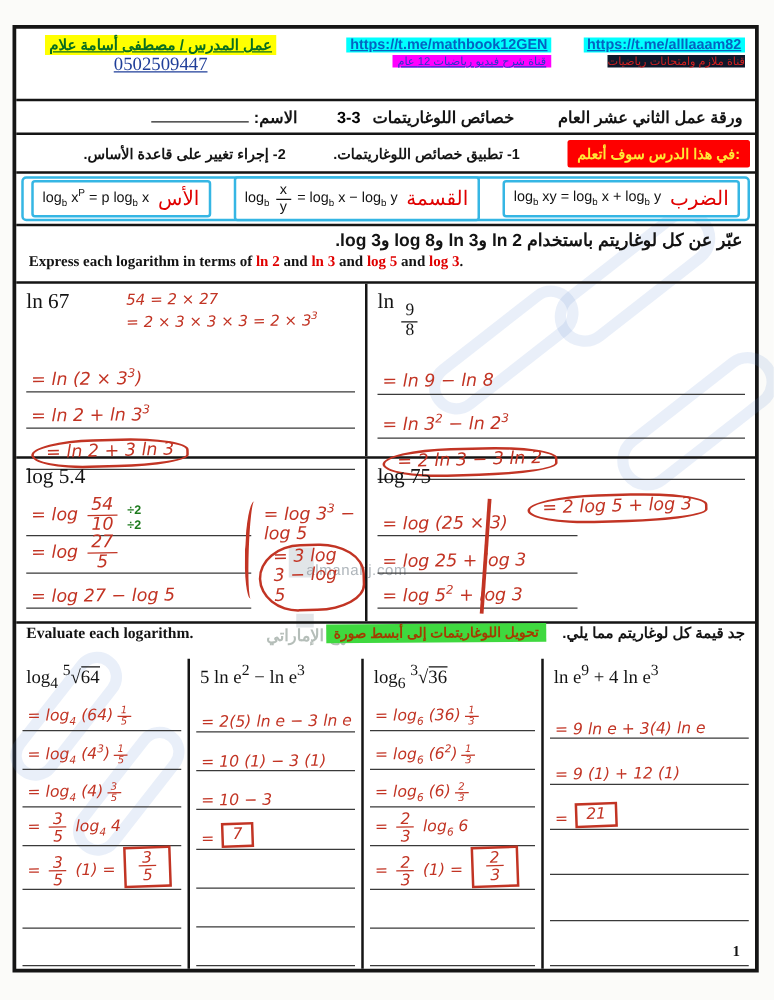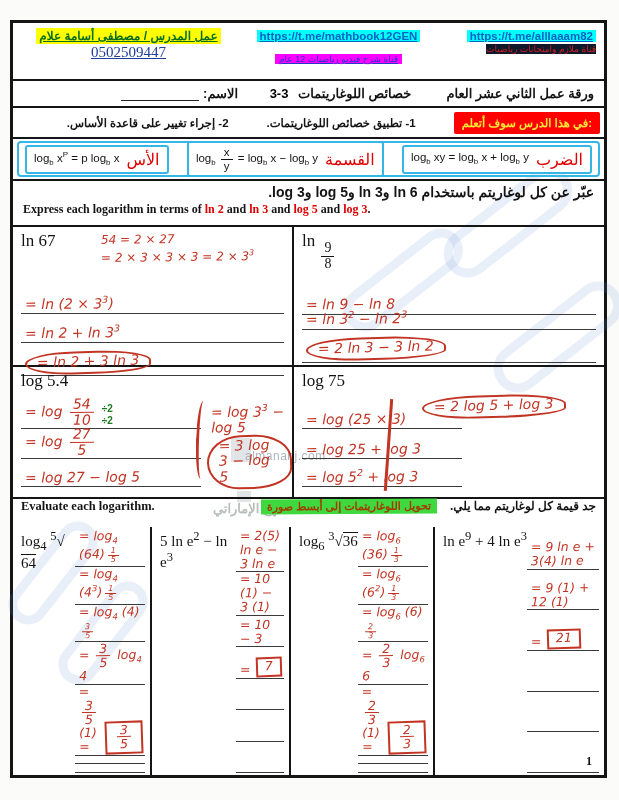--- a/index.html
+++ b/index.html
@@ -12,29 +12,29 @@
   .swirl{position:absolute;border:9px solid rgba(100,145,210,.14);border-radius:60px;pointer-events:none;z-index:0}
   .wm-site{position:absolute;color:#9aa2a9;opacity:.8;font-size:12px;z-index:0;letter-spacing:.5px}
   .wm-stamp{position:absolute;color:#a9b3ad;opacity:.85;font-size:13px;font-weight:bold;z-index:0}
   .artifact{position:absolute;background:#cdd4d8;opacity:.6;z-index:0}
   
   .sec-header{height:58px;border-bottom:2px solid #151515;display:flex;padding:5px 8px 2px;z-index:1}
   .h-left{width:215px;display:flex;flex-direction:column;align-items:center}
   .teacher{background:#ffff00;color:#0a6e1f;font-weight:bold;font-size:12px;
            text-decoration:underline;padding:1px 3px;direction:rtl}
   .phone{color:#1f3e99;font-weight:normal;font-size:15px;text-decoration:underline;font-family:"Liberation Serif",serif}
-  .h-mid{width:205px;display:flex;flex-direction:column;align-items:center;gap:12px;padding-top:2px}
+  .h-mid{width:205px;display:flex;flex-direction:column;align-items:flex-end;gap:2px;padding-top:2px}
   .h-right{flex:1;display:flex;flex-direction:column;align-items:flex-end;gap:2px;padding-top:2px}
   .tlink{background:#00ffff;color:#0563c1;font-size:11.5px;font-weight:bold;text-decoration:underline;padding:0 3px}
   .cap1{background:#ff00ff;color:#2a36c9;font-size:9px;padding:0 4px;direction:rtl;text-decoration:underline}
   .cap2{background:#0f172a;color:#d02020;font-size:9px;padding:0 0;direction:rtl}
   
   .sec-title{height:27px;border-bottom:2px solid #151515;display:flex;align-items:center;
              padding:0 10px;font-weight:bold;font-size:13px;z-index:1}
-  .t-name{width:215px;direction:rtl;text-align:left;display:flex;align-items:flex-end;gap:4px;justify-content:flex-start}
+  .t-name{width:215px;direction:rtl;text-align:left;display:flex;align-items:flex-start;gap:4px;justify-content:flex-start}
   .nameline{display:inline-block;width:78px;border-bottom:1.4px solid #222;height:12px}
   .t-mid{width:205px;text-align:center;direction:ltr}
   .lesson-num{color:#000000;margin-right:6px}
   .t-right{flex:1;text-align:right;direction:rtl}
   
   .sec-obj{height:31px;border-bottom:2px solid #151515;position:relative;display:flex;flex-direction:row-reverse;
            align-items:center;gap:38px;padding:0 4px 0 10px;font-size:11.5px;font-weight:bold;z-index:1}
   .obj-head{background:#fe0000;color:#ffe936;padding:4px 8px;font-size:11.5px;border-radius:2px}
   .obj-item{direction:rtl}
   
@@ -85,21 +85,21 @@
          transform:rotate(2deg);z-index:2}
   .vstroke{position:absolute;width:3px;height:92px;background:#c23424;transform:rotate(4deg);z-index:2}
   .abs{position:absolute;z-index:2}
   
   .sec-evh{height:28px;display:flex;align-items:flex-start;padding:0 8px;position:relative;z-index:1}
   .ev-en{font-family:"Liberation Serif",serif;font-weight:bold;font-size:12.5px;width:240px}
   .ev-note{background:#3fd93f;color:#a33c00;font-weight:bold;font-size:11px;direction:rtl;padding:1px 6px;
            transform:rotate(-.4deg)}
   .ev-ar{flex:1;direction:rtl;text-align:right;font-weight:bold;font-size:12px}
   .evgrid{flex:1;display:flex;z-index:1}
-  .evcell{position:relative;padding:2px 5px;display:flex;flex-direction:row}
+  .evcell{position:relative;padding:2px 5px;display:flex;flex-direction:column}
   .evcell:not(:last-child){border-right:2px solid #151515}
   .evc1{width:139px}.evc2{width:139px}.evc3{width:144px}.evc4{flex:1}
   .evprob{font-family:"Liberation Serif",serif;font-size:15px;height:26px;direction:ltr;padding-left:3px}
   .evrows{flex:1;display:flex;flex-direction:column}
   .evrows .rrow{flex:1}
   .evrows .hw{font-size:12.5px}
   .pageno{position:absolute;right:12px;bottom:6px;font-family:"Liberation Serif",serif;font-weight:bold;
           font-size:12px;z-index:3}
 </style>
 </head>
@@ -164,21 +164,21 @@
             </span> = log<sub>b</sub> x − log<sub>b</sub> y</span>
       </div>
       <div class="fbox">
         <span class="flabel">الأس</span>
         <span class="math">log<sub>b</sub> x<sup>P</sup> = p log<sub>b</sub> x</span>
       </div>
     </div>
   </div>
 
   <div class="sec-exh">
-    <div class="ex-ar" dir="rtl">عبّر عن كل لوغاريتم باستخدام ln 6 وln 3 وlog 5 وlog 3.</div>
+    <div class="ex-ar" dir="rtl">عبّر عن كل لوغاريتم باستخدام ln 2 وln 3 وlog 8 وlog 3.</div>
     <div class="ex-en"><span>Express each logarithm in terms of </span><span class="red">ln 2</span><span> and </span><span class="red">ln 3</span><span> and </span><span class="red">log 5</span><span> and </span><span class="red">log 3</span><span>.</span></div>
   </div>
 
   <div class="exrow exrow1">
     <div class="excell left">
       <div class="prob">ln 67</div>
       <div class="notes">
         <span class="hw sm">54 = 2 × 27</span>
         <span class="hw sm">= 2 × 3 × 3 × 3 = 2 × 3<sup>3</sup></span>
       </div>
@@ -196,21 +196,21 @@
     </div>
     <div class="excell right">
       <div class="prob">ln <span class="f">
             <span>9</span>
             <span>8</span>
           </span></div>
       <div style="margin-top:14px">
         <div class="rrow" style="height:29px">
             <span class="hw">= ln 9 − ln 8</span>
           </div>
-        <div class="rrow" style="height:15px">
+        <div class="rrow" style="height:35px">
             <span class="hw">= ln 3<sup>2</sup> − ln 2<sup>3</sup></span>
           </div>
         <div class="rrow" style="height:33px">
             <span class="hw circ">= 2 ln 3 − 3 ln 2</span>
           </div>
       </div>
     </div>
   </div>
 
   <div class="exrow exrow2">

